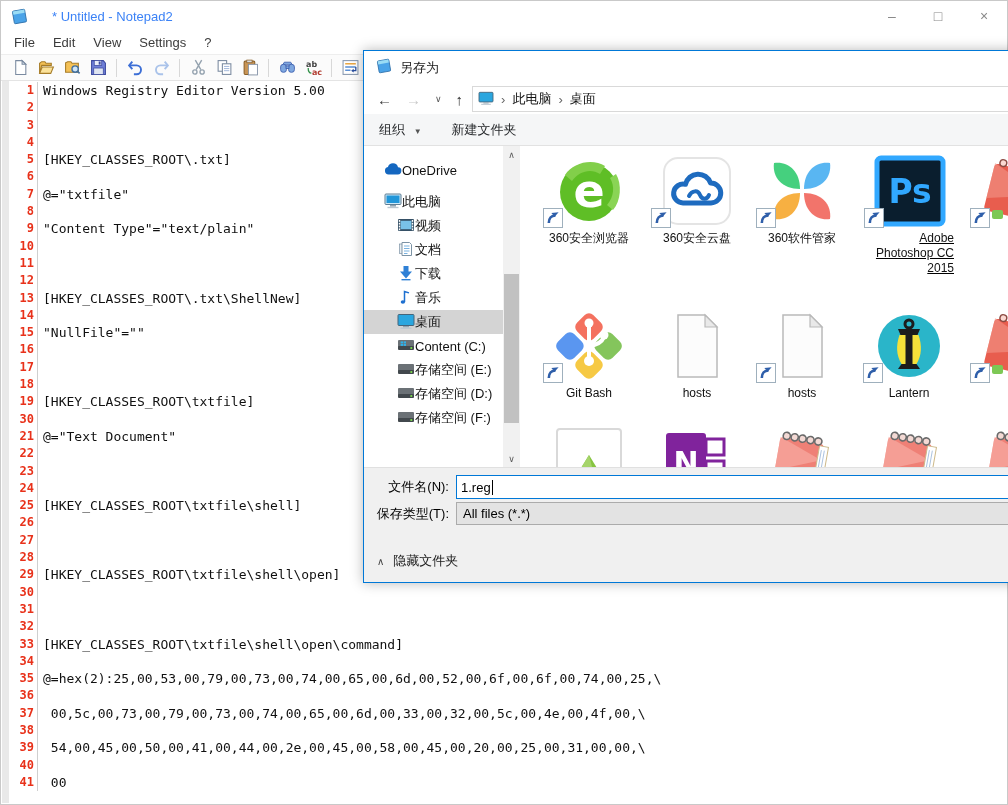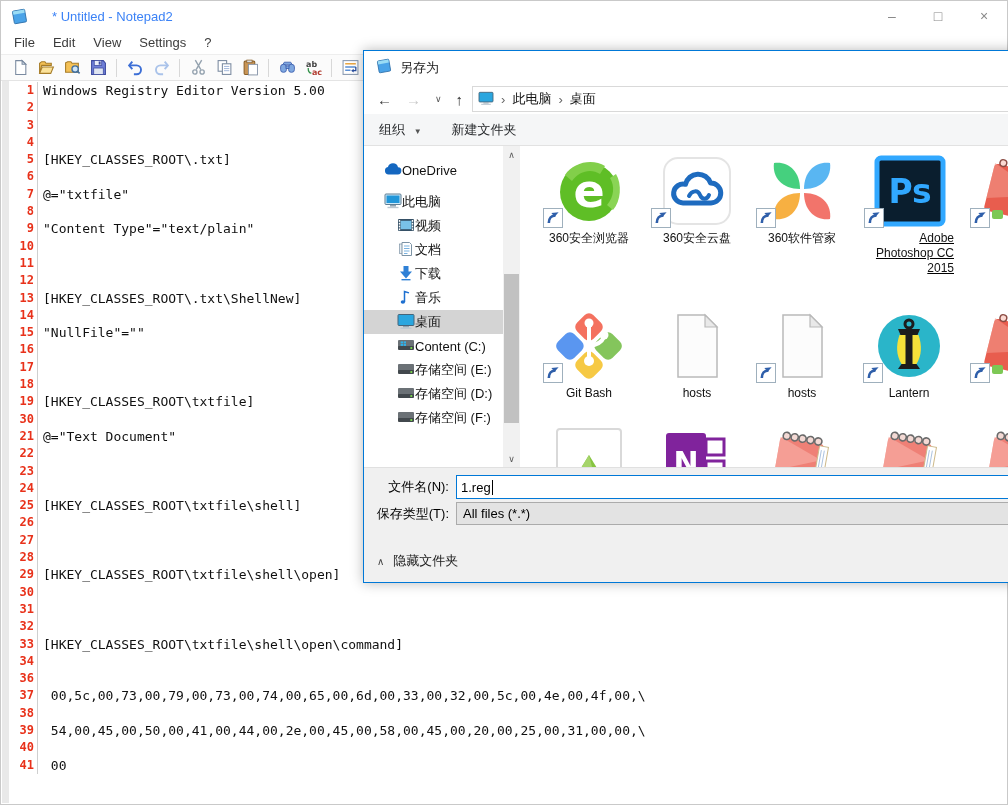--- a/index.html
+++ b/index.html
@@ -331,20 +331,24 @@
         </div>
         <div class="eline">
           <span class="ln">33</span>
           <span class="lt">[HKEY_CLASSES_ROOT\txtfile\shell\open\command]</span>
         </div>
         <div class="eline">
           <span class="ln">34</span>
           <span class="lt"></span>
         </div>
         <div class="eline">
+          <span class="ln">35</span>
+          <span class="lt">@=hex(2):25,00,53,00,79,00,73,00,74,00,65,00,6d,00,52,00,6f,00,6f,00,74,00,25,\</span>
+        </div>
+        <div class="eline">
           <span class="ln">36</span>
           <span class="lt"></span>
         </div>
         <div class="eline">
           <span class="ln">37</span>
           <span class="lt"> 00,5c,00,73,00,79,00,73,00,74,00,65,00,6d,00,33,00,32,00,5c,00,4e,00,4f,00,\</span>
         </div>
         <div class="eline">
           <span class="ln">38</span>
           <span class="lt"></span>

